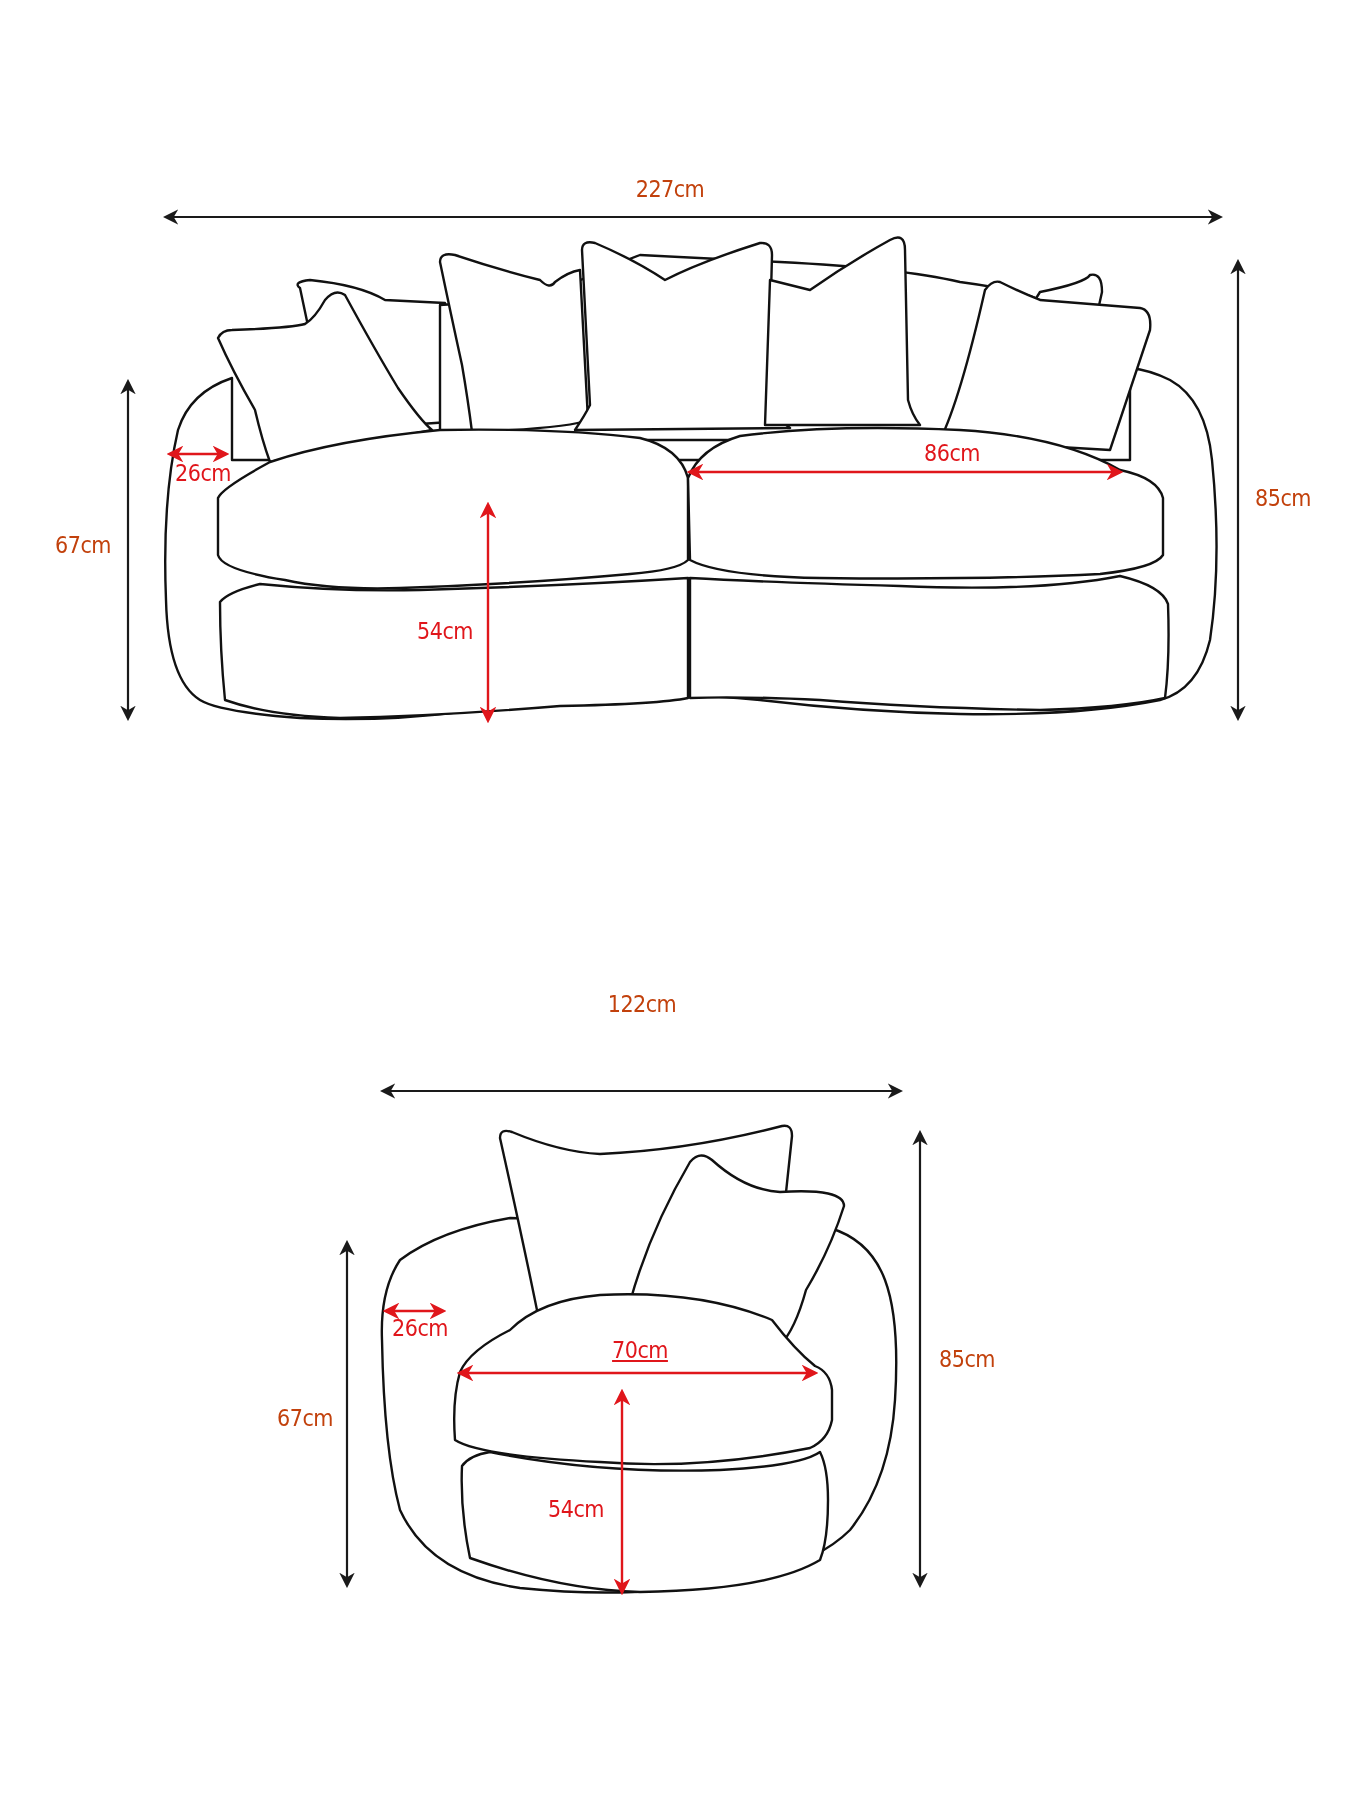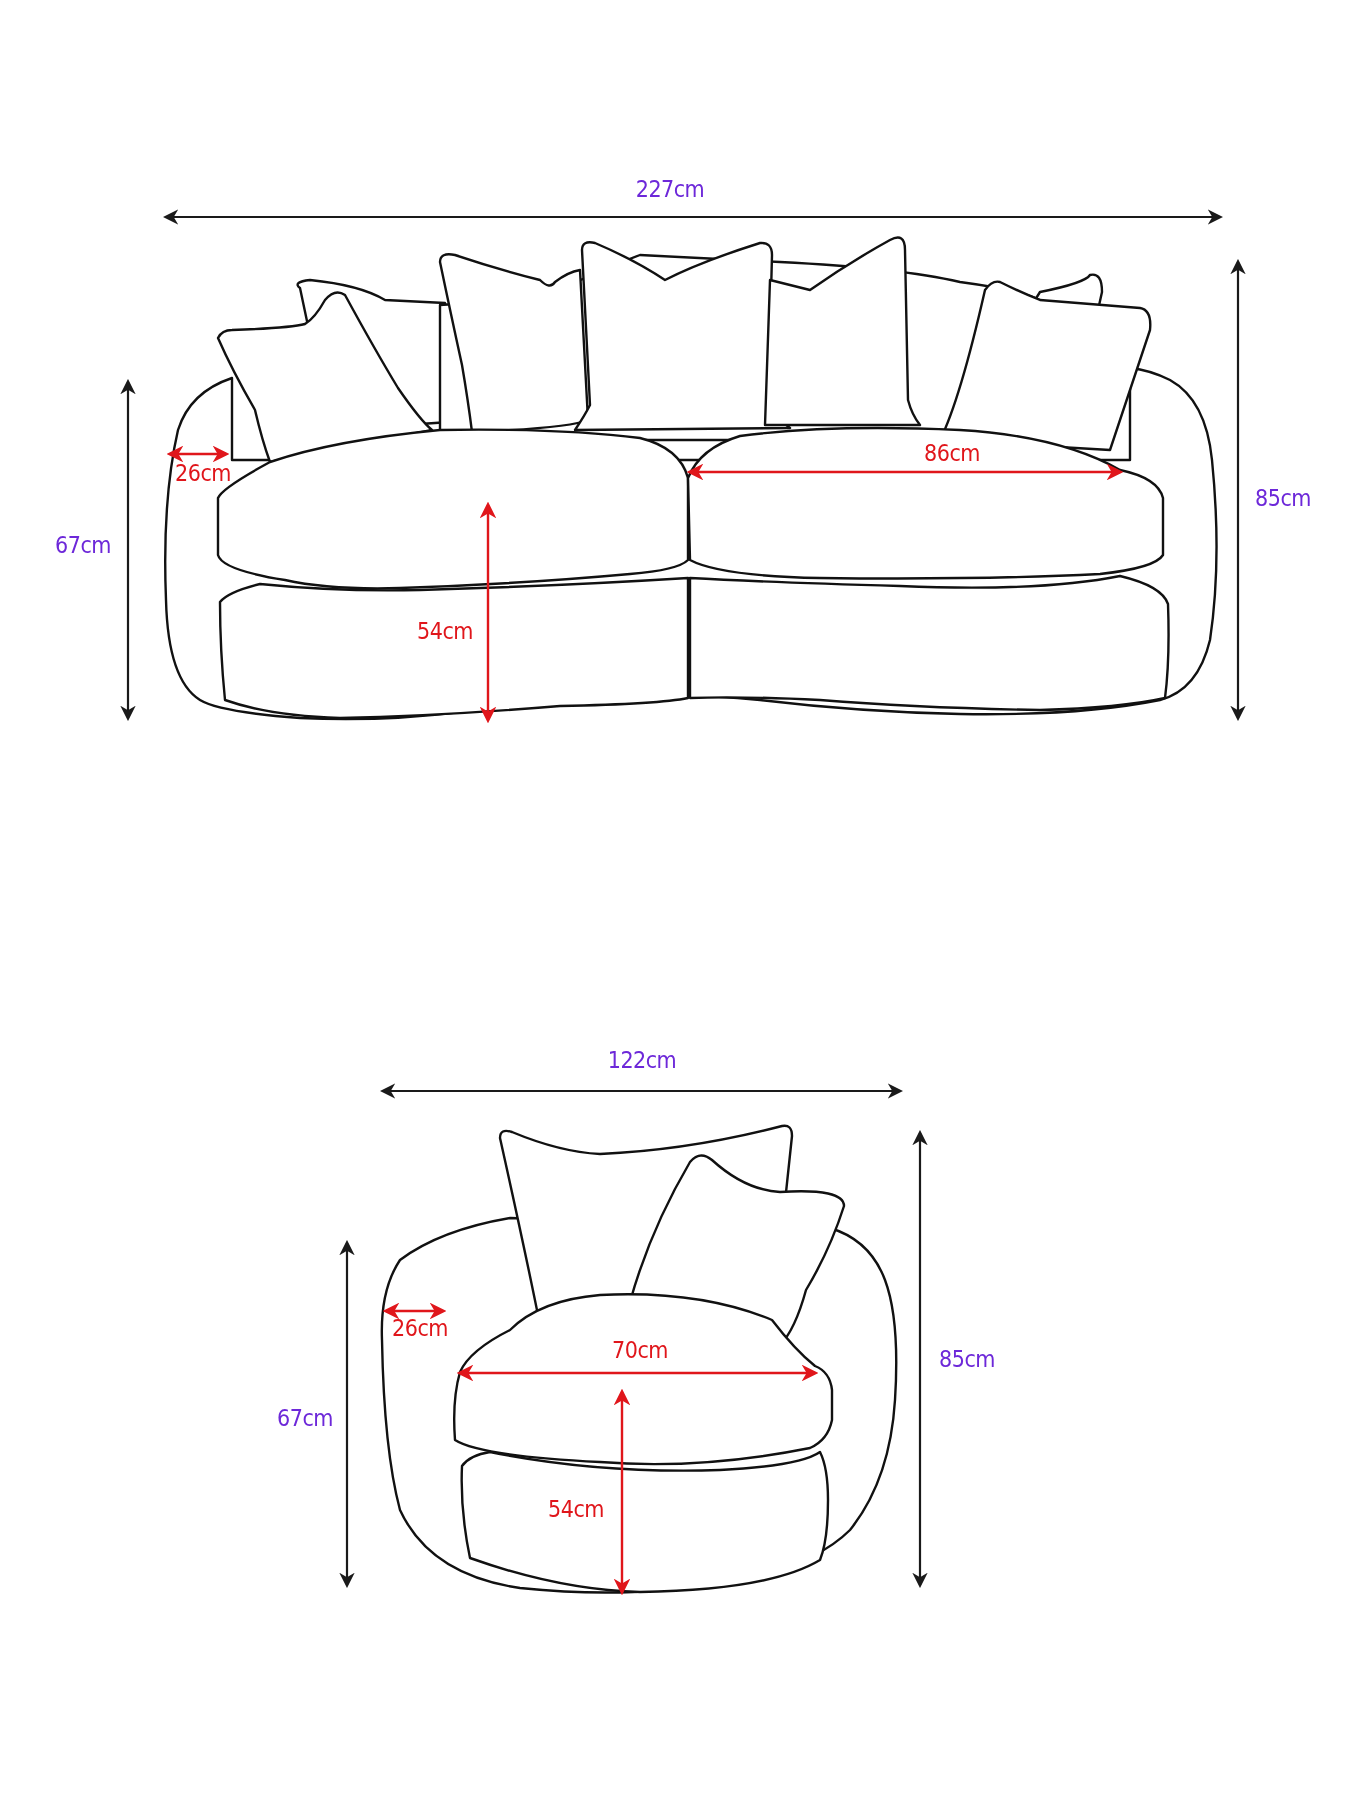--- a/index.html
+++ b/index.html
@@ -1,19 +1,19 @@
 <!DOCTYPE html>
 <html><head>
 <meta charset="utf-8">
 <style>
   html,body{margin:0;padding:0;background:#ffffff;}
   body{width:1350px;height:1800px;position:relative;overflow:hidden;font-family:"Liberation Sans",sans-serif;}
   svg{position:absolute;left:0;top:0;}
   .lbl{position:absolute;font-family:"DejaVu Sans Condensed","Liberation Sans",sans-serif;font-size:23px;transform:translate(-50%,-50%);white-space:nowrap;letter-spacing:-0.5px;}
-  .blk{color:#6d28d9;}
+  .blk{color:#c2410c;}
   .red{color:#e0161b;}
   .outline{fill:#fff;stroke:#111;stroke-width:2.4;stroke-linejoin:round;stroke-linecap:round;}
   .dim{stroke:#1a1a1a;stroke-width:2.2;fill:none;}
   .dimr{stroke:#e0161b;stroke-width:2.4;fill:none;}
 </style>
 </head>
 <body>
 
 <svg width="1350" height="1800" viewBox="0 0 1350 1800">
   <defs>
@@ -69,18 +69,18 @@
   <line class="dimr" x1="622" y1="1392" x2="622" y2="1592" marker-start="url(#ar)" marker-end="url(#ar)"></line>
 </svg>
 
 <div class="lbl blk" style="left:670px;top:189px;">227cm</div>
 <div class="lbl blk" style="left:1283px;top:498px;">85cm</div>
 <div class="lbl blk" style="left:83px;top:545px;">67cm</div>
 <div class="lbl red" style="left:203px;top:473px;">26cm</div>
 <div class="lbl red" style="left:952px;top:453px;">86cm</div>
 <div class="lbl red" style="left:445px;top:631px;">54cm</div>
 
-<div class="lbl blk" style="left:642px;top:1060px;">122cm</div>
+<div class="lbl blk" style="left:642px;top:1004px;">122cm</div>
 <div class="lbl blk" style="left:967px;top:1359px;">85cm</div>
 <div class="lbl blk" style="left:305px;top:1418px;">67cm</div>
 <div class="lbl red" style="left:420px;top:1328px;">26cm</div>
-<div class="lbl red" style="left:640px;top:1350px;">70cm</div>
+<div class="lbl red" style="left:640px;top:1350px;text-decoration:underline;">70cm</div>
 <div class="lbl red" style="left:576px;top:1509px;">54cm</div>
 
 </body></html>

